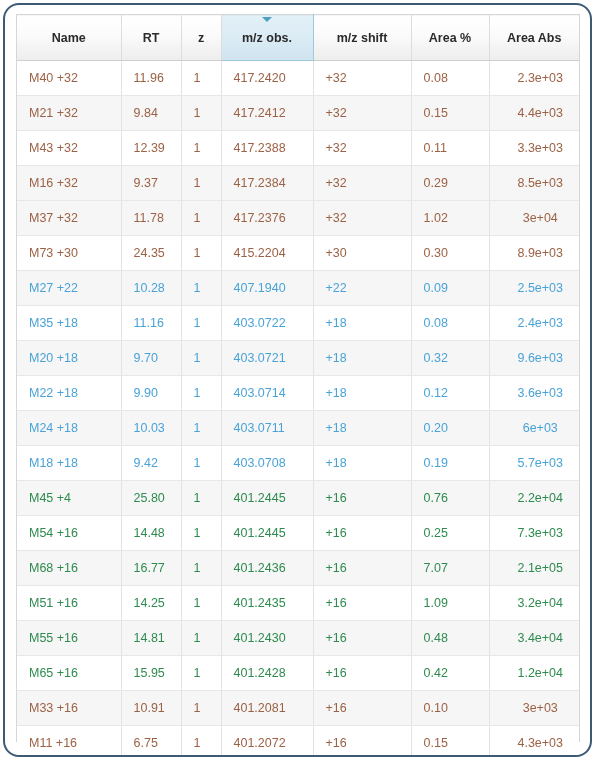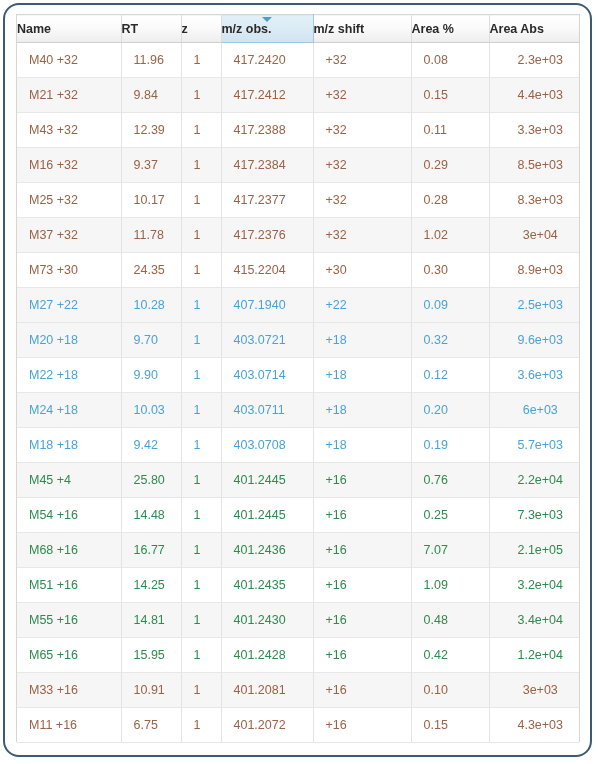--- a/index.html
+++ b/index.html
@@ -39,30 +39,30 @@
   }
 
   table.grid {
     border-collapse: collapse;
     table-layout: fixed;
     width: 562px;
     font-size: 12.5px;
   }
 
   table.grid thead th {
-    height: 28px;
+    height: 46px;
     box-sizing: border-box;
     background: linear-gradient(to bottom, #ffffff 0%, #fbfbfb 42%, #ededed 100%);
     border-right: 1px solid #dddddd;
     border-bottom: 1px solid #cfcfcf;
     border-top: 1px solid #d6d6d6;
     color: #2b2b2b;
     font-weight: bold;
     font-size: 12.5px;
-    text-align: left;
+    text-align: center;
     position: relative;
     padding: 0;
   }
 
   table.grid thead th:last-child { border-right: none; }
 
   table.grid thead th.sorted {
     background: linear-gradient(to bottom, #e2f0f7 0%, #dcecf5 45%, #cfe4f0 100%);
     border-left: 1px solid #9ec8de;
     border-right: 1px solid #9ec8de;
@@ -167,29 +167,20 @@
           </tr>
           <tr class="even">
             <td class="c-brown">M16 +32</td>
             <td class="c-brown">9.37</td>
             <td class="c-brown">1</td>
             <td class="c-brown">417.2384</td>
             <td class="c-brown">+32</td>
             <td class="c-brown">0.29</td>
             <td class="c-brown">8.5e+03</td>
           </tr>
-          <tr class="odd">
-            <td class="c-brown">M25 +32</td>
-            <td class="c-brown">10.17</td>
-            <td class="c-brown">1</td>
-            <td class="c-brown">417.2377</td>
-            <td class="c-brown">+32</td>
-            <td class="c-brown">0.28</td>
-            <td class="c-brown">8.3e+03</td>
-          </tr>
           <tr class="even">
             <td class="c-brown">M37 +32</td>
             <td class="c-brown">11.78</td>
             <td class="c-brown">1</td>
             <td class="c-brown">417.2376</td>
             <td class="c-brown">+32</td>
             <td class="c-brown">1.02</td>
             <td class="c-brown">3e+04</td>
           </tr>
           <tr class="odd">
@@ -203,20 +194,29 @@
           </tr>
           <tr class="even">
             <td class="c-blue">M27 +22</td>
             <td class="c-blue">10.28</td>
             <td class="c-blue">1</td>
             <td class="c-blue">407.1940</td>
             <td class="c-blue">+22</td>
             <td class="c-blue">0.09</td>
             <td class="c-blue">2.5e+03</td>
           </tr>
+          <tr class="odd">
+            <td class="c-blue">M35 +18</td>
+            <td class="c-blue">11.16</td>
+            <td class="c-blue">1</td>
+            <td class="c-blue">403.0722</td>
+            <td class="c-blue">+18</td>
+            <td class="c-blue">0.08</td>
+            <td class="c-blue">2.4e+03</td>
+          </tr>
           <tr class="even">
             <td class="c-blue">M20 +18</td>
             <td class="c-blue">9.70</td>
             <td class="c-blue">1</td>
             <td class="c-blue">403.0721</td>
             <td class="c-blue">+18</td>
             <td class="c-blue">0.32</td>
             <td class="c-blue">9.6e+03</td>
           </tr>
           <tr class="odd">

